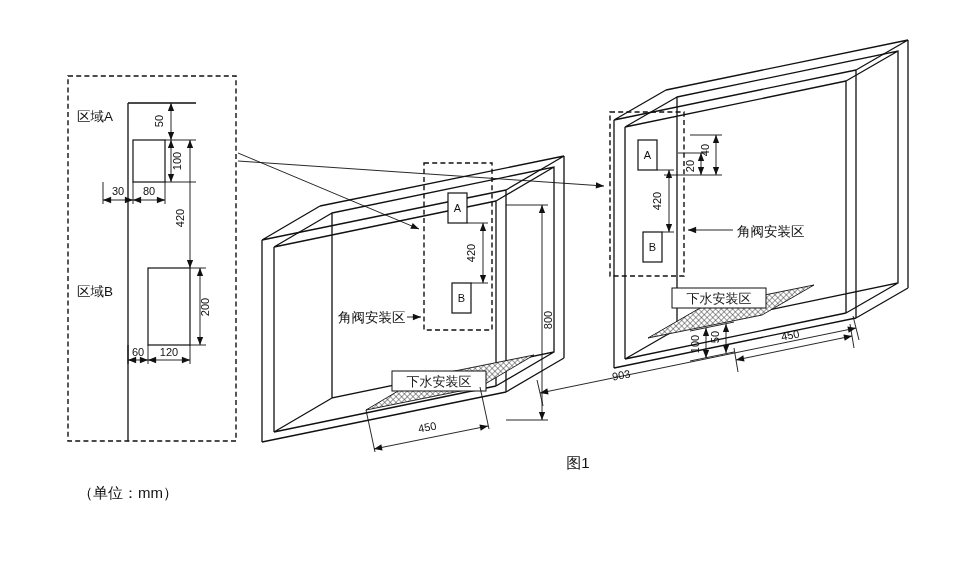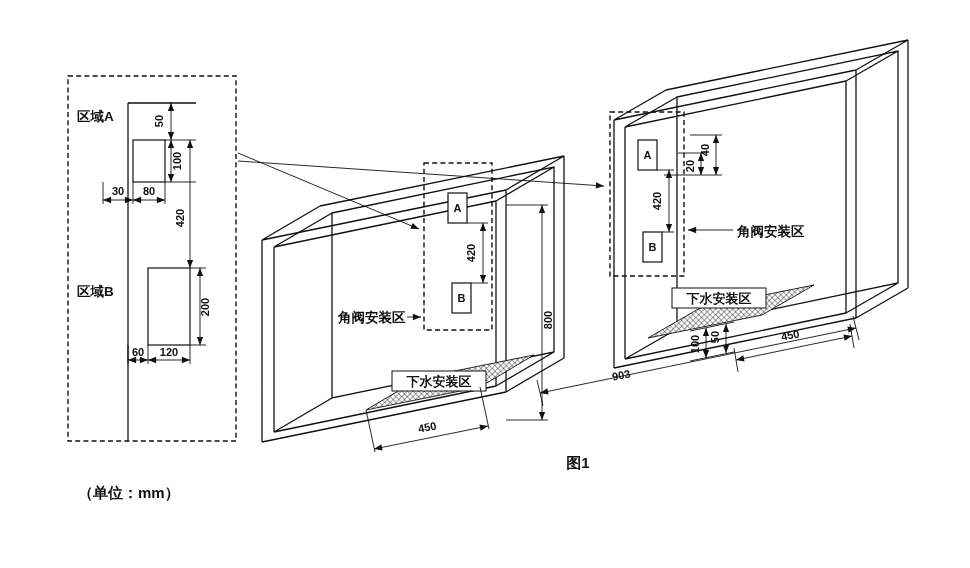--- a/index.html
+++ b/index.html
@@ -1,17 +1,17 @@
 <!DOCTYPE html>
 <html><head>
 <meta charset="utf-8">
 <style>
   html,body{margin:0;padding:0;background:#ffffff;}
   .stage{position:relative;width:970px;height:568px;background:#ffffff;overflow:hidden;
-         font-family:"Liberation Sans","DejaVu Sans",sans-serif;font-weight:bold;}
+         font-family:"Liberation Sans","DejaVu Sans",sans-serif;}
   svg{display:block;}
   svg text{fill:#111;font-family:"Liberation Sans","DejaVu Sans",sans-serif;}
   .ln{stroke:#111;stroke-width:1.3;fill:none;stroke-linejoin:miter;stroke-linecap:butt;}
   .thin{stroke:#111;stroke-width:0.9;fill:none;}
   .dash{stroke:#111;stroke-width:1.4;fill:none;stroke-dasharray:5 3.2;}
   .zr{fill:#ffffff;stroke:#111;stroke-width:1.2;}
   .lblbox{fill:#ffffff;stroke:#111;stroke-width:1;}
   .t15{font-size:15px;}
   .t13{font-size:13.5px;}
   .t12{font-size:13px;}

